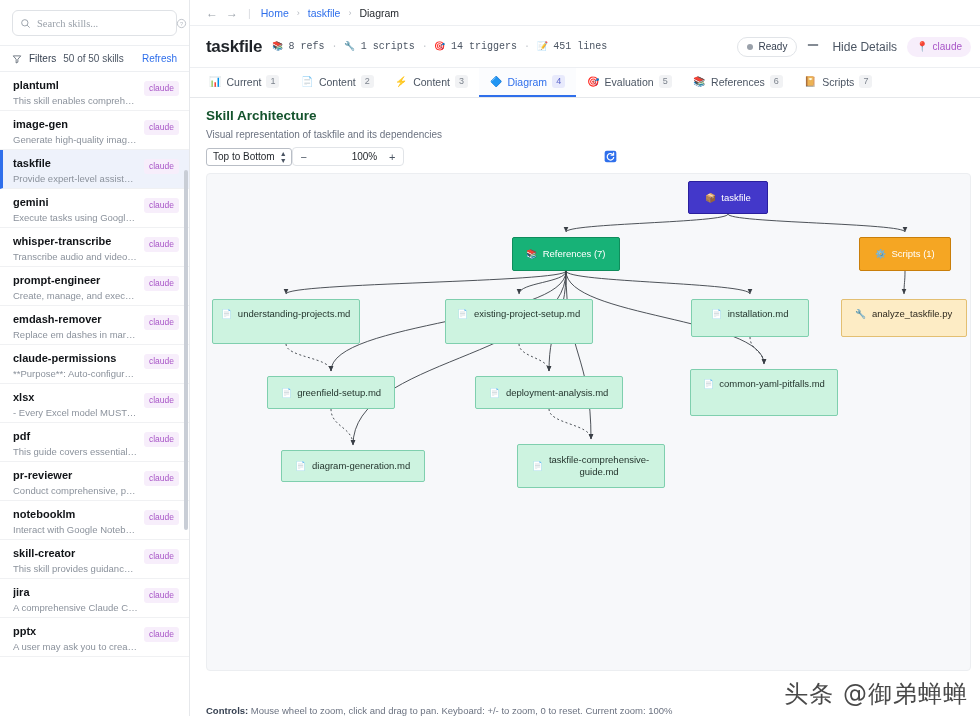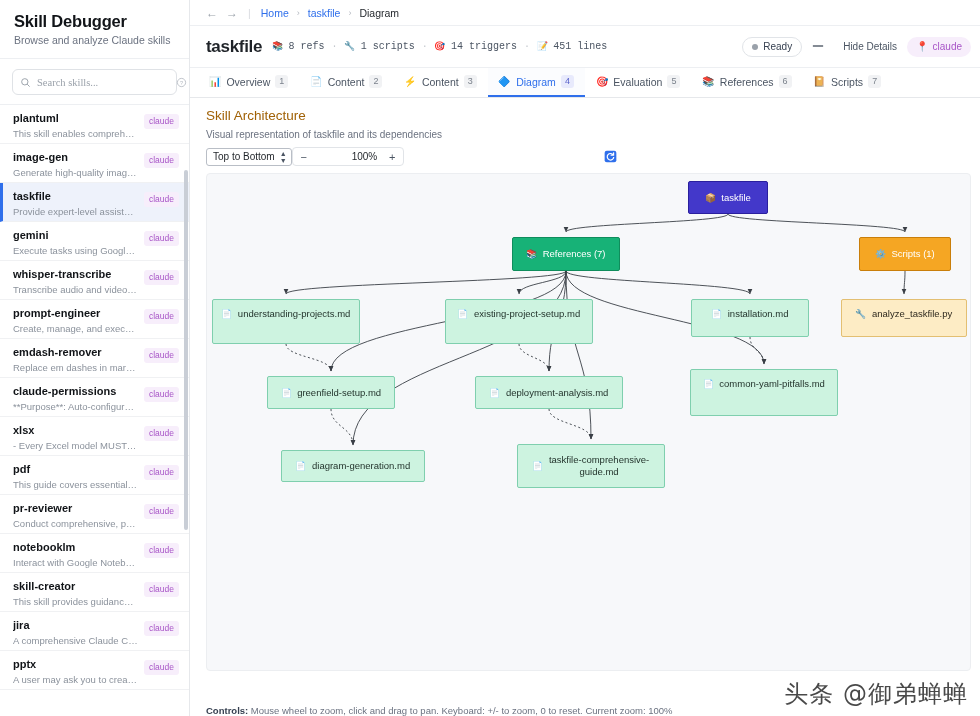--- a/index.html
+++ b/index.html
@@ -86,41 +86,41 @@
     font-family: "Liberation Mono", monospace; font-size: 10px; color: #4b5563;
   }
   .meta .dot { color: #c4c8ce; margin: 0 2px; }
   .spacer { flex: 1; }
   .pill-ready {
     display: flex; align-items: center; gap: 5px; height: 20px; padding: 0 9px;
     border: 1px solid #e1e4e8; border-radius: 10px; font-size: 10px; color: #374151;
   }
   .dot-gray { width: 6px; height: 6px; border-radius: 50%; background: #9aa1aa; }
   .hide-details {
-    display: flex; align-items: flex-start; gap: 19px; font-size: 10px; color: #4b5563; cursor: pointer;
+    display: flex; align-items: flex-start; gap: 13px; font-size: 12px; color: #4b5563; cursor: pointer;
   }
   .pill-claude {
     display: flex; align-items: center; gap: 4px; height: 20px; padding: 0 9px;
     background: #f7eefb; border-radius: 10px; font-size: 10px; color: #a855c7;
   }
 
   .tabs { height: 30px; display: flex; align-items: stretch; border-bottom: 1px solid #e6e8eb; padding-left: 8px; }
   .tab {
     display: flex; align-items: center; gap: 5px; padding: 0 11px; font-size: 10.5px;
     color: #4b5563; cursor: pointer; border-bottom: 2px solid transparent; position: relative;
   }
   .tab.active { color: #2f6feb; border-bottom-color: #2f6feb; background: #fbfcfe; }
   .tab .num {
     font-size: 9px; color: #7b828c; background: #f1f2f4; border-radius: 3px;
     padding: 1px 4px; line-height: 11px;
   }
   .tab.active .num { color: #5a63ca; background: #e8eafc; }
 
   .sec { padding: 10px 16px 0 16px; }
-  .sec-title { font-size: 13.5px; font-weight: normal; color: #a16207; }
+  .sec-title { font-size: 13.5px; font-weight: bold; color: #14532d; }
   .sec-sub { font-size: 10px; color: #6b7280; margin-top: 6px; }
 
   .ctrlrow { display: flex; align-items: center; margin-top: 7px; }
   .sel {
     height: 18px; border: 1px solid #b9bec6; border-radius: 3px; background: #fff;
     font-size: 10px; color: #1f2328; display: flex; align-items: center; padding: 0 4px 0 6px; gap: 5px;
     cursor: pointer;
   }
   .sel .arrows { font-size: 7px; line-height: 7px; color: #4b5563; display: flex; flex-direction: column; }
   .zoomgrp {
@@ -158,43 +158,49 @@
     font-family: "DejaVu Sans", sans-serif;
   }
 </style>
 </head>
 <body>
 
 <div id="app">
 
   <div id="sidebar">
 
-    <div class="sb-head">
-      <div class="sb-title">Skill Debugger</div>
-      <div class="sb-sub">Browse and analyze Claude skills</div>
-    </div>
 
     <div class="sb-search-wrap">
       <div class="sb-search">
         <span class="ic">
           <svg width="11" height="11" viewBox="0 0 16 16">
               <circle cx="7" cy="7" r="4.6" fill="none" stroke="#9aa1aa" stroke-width="1.4"></circle>
               <line x1="10.4" y1="10.4" x2="14" y2="14" stroke="#9aa1aa" stroke-width="1.4"></line>
             </svg>
         </span>
         <input type="text" placeholder="Search skills..." style="">
         <span class="ic">
           <svg width="11" height="11" viewBox="0 0 16 16">
               <circle cx="8" cy="8" r="6" fill="none" stroke="#b4b9c1" stroke-width="1.2"></circle>
               <text x="8" y="11.5" font-size="8" text-anchor="middle" fill="#b4b9c1" font-family="sans-serif">?</text>
             </svg>
         </span>
       </div>
     </div>
 
+    <div class="sb-filters">
+      <span class="ic">
+        <svg width="10" height="10" viewBox="0 0 16 16">
+            <path d="M2 3h12l-4.6 5.4V13l-2.8 1.4V8.4z" fill="none" stroke="#4b5563" stroke-width="1.2" stroke-linejoin="round"></path>
+          </svg>
+      </span>
+      <span>Filters</span>
+      <span class="count">50 of 50 skills</span>
+      <span class="refresh">Refresh</span>
+    </div>
 
     <div class="sb-list" id="skill-list">
         <div class="sb-item">
           <div class="txt">
             <div class="nm">plantuml</div>
             <div class="ds">This skill enables comprehensi...</div>
           </div>
           <span class="badge-claude">claude</span>
         </div>
         <div class="sb-item">
@@ -342,21 +348,21 @@
       </div>
       <div class="pill-claude">
         <span>📍</span>
         <span>claude</span>
       </div>
     </div>
 
     <div class="tabs" id="tabs-row">
         <div class="tab">
           <span style="font-size: 10px;">📊</span>
-          <span>Overview</span>
+          <span>Current</span>
           <span class="num">1</span>
         </div>
         <div class="tab">
           <span style="font-size: 10px;">📄</span>
           <span>Content</span>
           <span class="num">2</span>
         </div>
         <div class="tab">
           <span style="font-size: 10px;">⚡</span>
           <span>Content</span>

